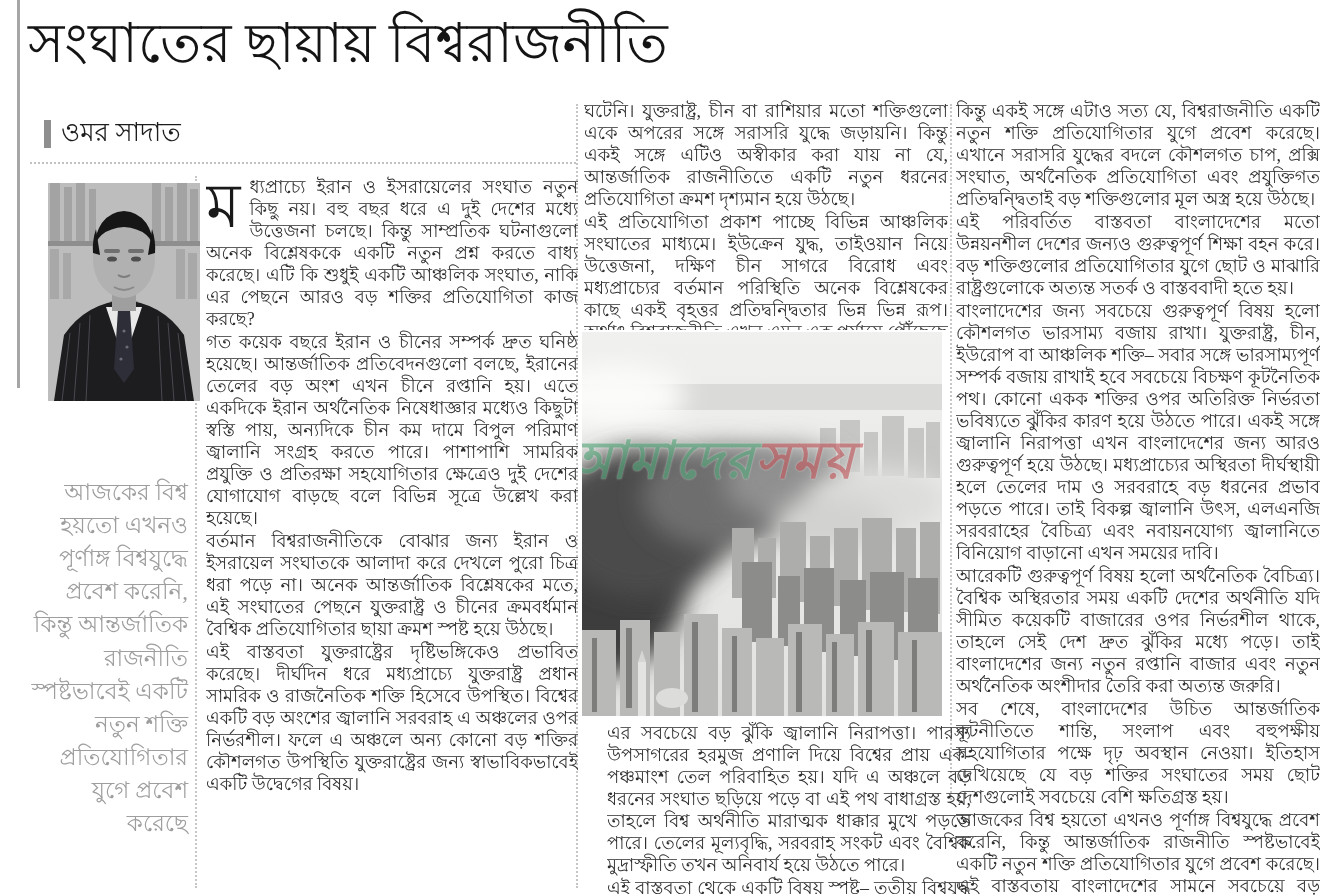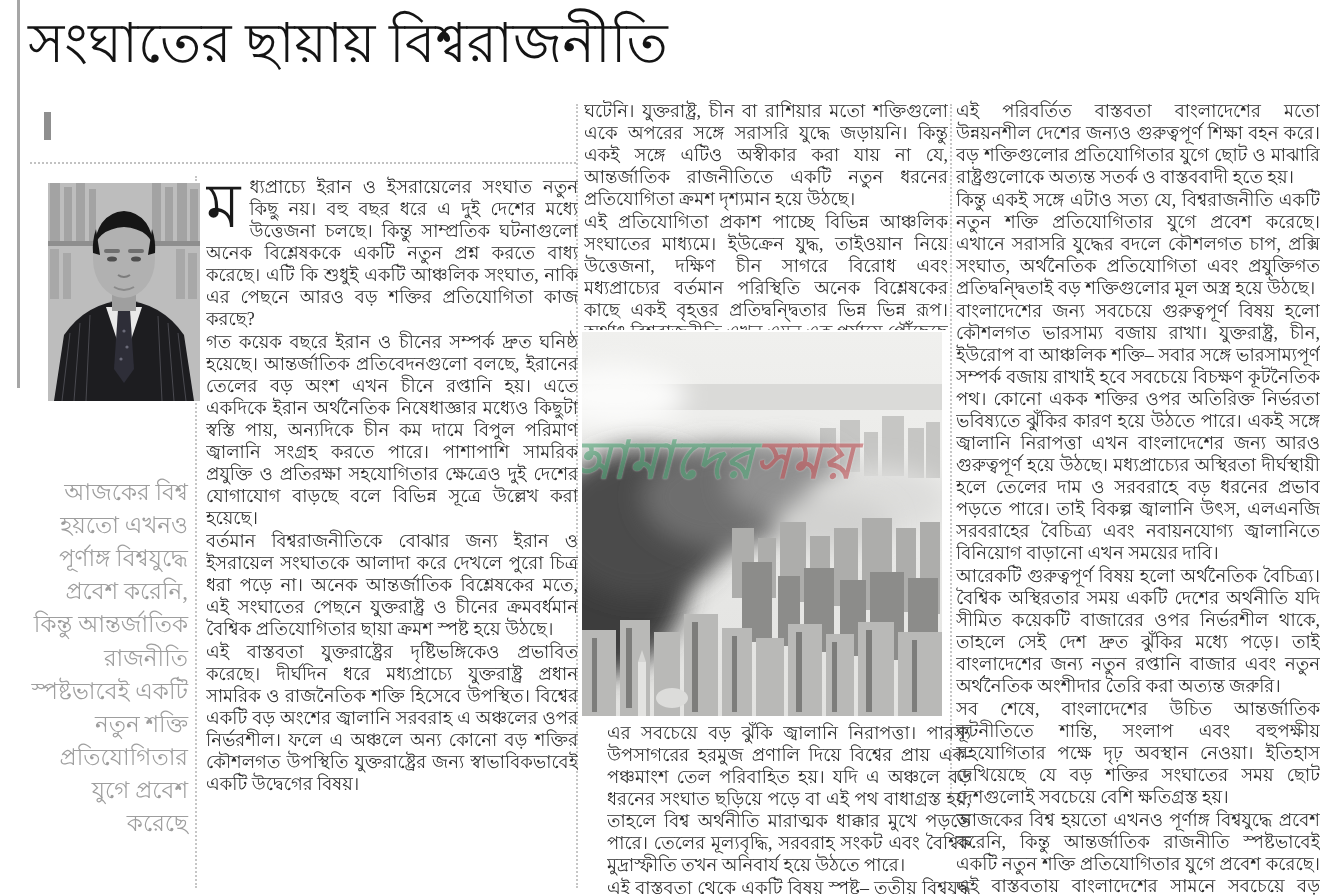--- a/index.html
+++ b/index.html
@@ -97,20 +97,21 @@
 <body>
 
 <div class="page">
 
   <div class="left-rule"></div>
 
   <h1 class="headline">সংঘাতের ছায়ায় বিশ্বরাজনীতি</h1>
 
   <div class="byline-wrap">
     <span class="byline-bar"></span>
+    <span class="byline">ওমর সাদাত</span>
   </div>
 
   <div class="h-dotted"></div>
   <div class="v-dotted vsep-1"></div>
   <div class="v-dotted vsep-2"></div>
   <div class="v-dotted vsep-3"></div>
 
   <div class="portrait">
     <svg viewBox="0 0 152 218" preserveAspectRatio="none">
       <rect width="152" height="218" fill="#bdbdbd"></rect>
@@ -267,22 +268,22 @@
     </svg>
     <div class="watermark"><span style="color:#57a87c;">আমাদের</span><span style="color:#c2585c;">সময়</span></div>
   </div>
 
   <div class="col col-2-bottom">
     <p>এর সবচেয়ে বড় ঝুঁকি জ্বালানি নিরাপত্তা। পারস্য উপসাগরের হরমুজ প্রণালি দিয়ে বিশ্বের প্রায় এক-পঞ্চমাংশ তেল পরিবাহিত হয়। যদি এ অঞ্চলে বড় ধরনের সংঘাত ছড়িয়ে পড়ে বা এই পথ বাধাগ্রস্ত হয়, তাহলে বিশ্ব অর্থনীতি মারাত্মক ধাক্কার মুখে পড়তে পারে। তেলের মূল্যবৃদ্ধি, সরবরাহ সংকট এবং বৈশ্বিক মুদ্রাস্ফীতি তখন অনিবার্য হয়ে উঠতে পারে।</p>
     <p>এই বাস্তবতা থেকে একটি বিষয় স্পষ্ট– তৃতীয় বিশ্বযুদ্ধ আনুষ্ঠানিকভাবে শুরু হয়েছে এমন কথা এখনই বলা কঠিন।</p>
   </div>
 
   <div class="col col-3">
+    <p>কিন্তু একই সঙ্গে এটাও সত্য যে, বিশ্বরাজনীতি একটি নতুন শক্তি প্রতিযোগিতার যুগে প্রবেশ করেছে। এখানে সরাসরি যুদ্ধের বদলে কৌশলগত চাপ, প্রক্সি সংঘাত, অর্থনৈতিক প্রতিযোগিতা এবং প্রযুক্তিগত প্রতিদ্বন্দ্বিতাই বড় শক্তিগুলোর মূল অস্ত্র হয়ে উঠছে।</p>
     <p>এই পরিবর্তিত বাস্তবতা বাংলাদেশের মতো উন্নয়নশীল দেশের জন্যও গুরুত্বপূর্ণ শিক্ষা বহন করে। বড় শক্তিগুলোর প্রতিযোগিতার যুগে ছোট ও মাঝারি রাষ্ট্রগুলোকে অত্যন্ত সতর্ক ও বাস্তববাদী হতে হয়।</p>
-    <p>কিন্তু একই সঙ্গে এটাও সত্য যে, বিশ্বরাজনীতি একটি নতুন শক্তি প্রতিযোগিতার যুগে প্রবেশ করেছে। এখানে সরাসরি যুদ্ধের বদলে কৌশলগত চাপ, প্রক্সি সংঘাত, অর্থনৈতিক প্রতিযোগিতা এবং প্রযুক্তিগত প্রতিদ্বন্দ্বিতাই বড় শক্তিগুলোর মূল অস্ত্র হয়ে উঠছে।</p>
     <p>বাংলাদেশের জন্য সবচেয়ে গুরুত্বপূর্ণ বিষয় হলো কৌশলগত ভারসাম্য বজায় রাখা। যুক্তরাষ্ট্র, চীন, ইউরোপ বা আঞ্চলিক শক্তি– সবার সঙ্গে ভারসাম্যপূর্ণ সম্পর্ক বজায় রাখাই হবে সবচেয়ে বিচক্ষণ কূটনৈতিক পথ। কোনো একক শক্তির ওপর অতিরিক্ত নির্ভরতা ভবিষ্যতে ঝুঁকির কারণ হয়ে উঠতে পারে। একই সঙ্গে জ্বালানি নিরাপত্তা এখন বাংলাদেশের জন্য আরও গুরুত্বপূর্ণ হয়ে উঠছে। মধ্যপ্রাচ্যের অস্থিরতা দীর্ঘস্থায়ী হলে তেলের দাম ও সরবরাহে বড় ধরনের প্রভাব পড়তে পারে। তাই বিকল্প জ্বালানি উৎস, এলএনজি সরবরাহের বৈচিত্র্য এবং নবায়নযোগ্য জ্বালানিতে বিনিয়োগ বাড়ানো এখন সময়ের দাবি।</p>
     <p>আরেকটি গুরুত্বপূর্ণ বিষয় হলো অর্থনৈতিক বৈচিত্র্য। বৈশ্বিক অস্থিরতার সময় একটি দেশের অর্থনীতি যদি সীমিত কয়েকটি বাজারের ওপর নির্ভরশীল থাকে, তাহলে সেই দেশ দ্রুত ঝুঁকির মধ্যে পড়ে। তাই বাংলাদেশের জন্য নতুন রপ্তানি বাজার এবং নতুন অর্থনৈতিক অংশীদার তৈরি করা অত্যন্ত জরুরি।</p>
     <p>সব শেষে, বাংলাদেশের উচিত আন্তর্জাতিক কূটনীতিতে শান্তি, সংলাপ এবং বহুপক্ষীয় সহযোগিতার পক্ষে দৃঢ় অবস্থান নেওয়া। ইতিহাস দেখিয়েছে যে বড় শক্তির সংঘাতের সময় ছোট দেশগুলোই সবচেয়ে বেশি ক্ষতিগ্রস্ত হয়।</p>
     <p>আজকের বিশ্ব হয়তো এখনও পূর্ণাঙ্গ বিশ্বযুদ্ধে প্রবেশ করেনি, কিন্তু আন্তর্জাতিক রাজনীতি স্পষ্টভাবেই একটি নতুন শক্তি প্রতিযোগিতার যুগে প্রবেশ করেছে। এই বাস্তবতায় বাংলাদেশের সামনে সবচেয়ে বড় চ্যালেঞ্জ হবে বিচক্ষণতা, ভারসাম্য এবং দূরদর্শিতা। বড় শক্তির সংঘাতের ভেতরেও নিজেদের স্বার্থকে অগ্রাধিকার দিয়ে কৌশলগত ভারসাম্য বজায় রাখা, অর্থনৈতিক প্রস্তুতি শক্তিশালী করা এবং শান্তিনির্ভর কূটনীতিকে সামনে নিয়ে যাওয়াই হতে পারে বাংলাদেশের নিরাপদ ও স্থিতিশীল ভবিষ্যতের পথ।</p>
 
   </div>
 
 </div>
 
 </body></html>

